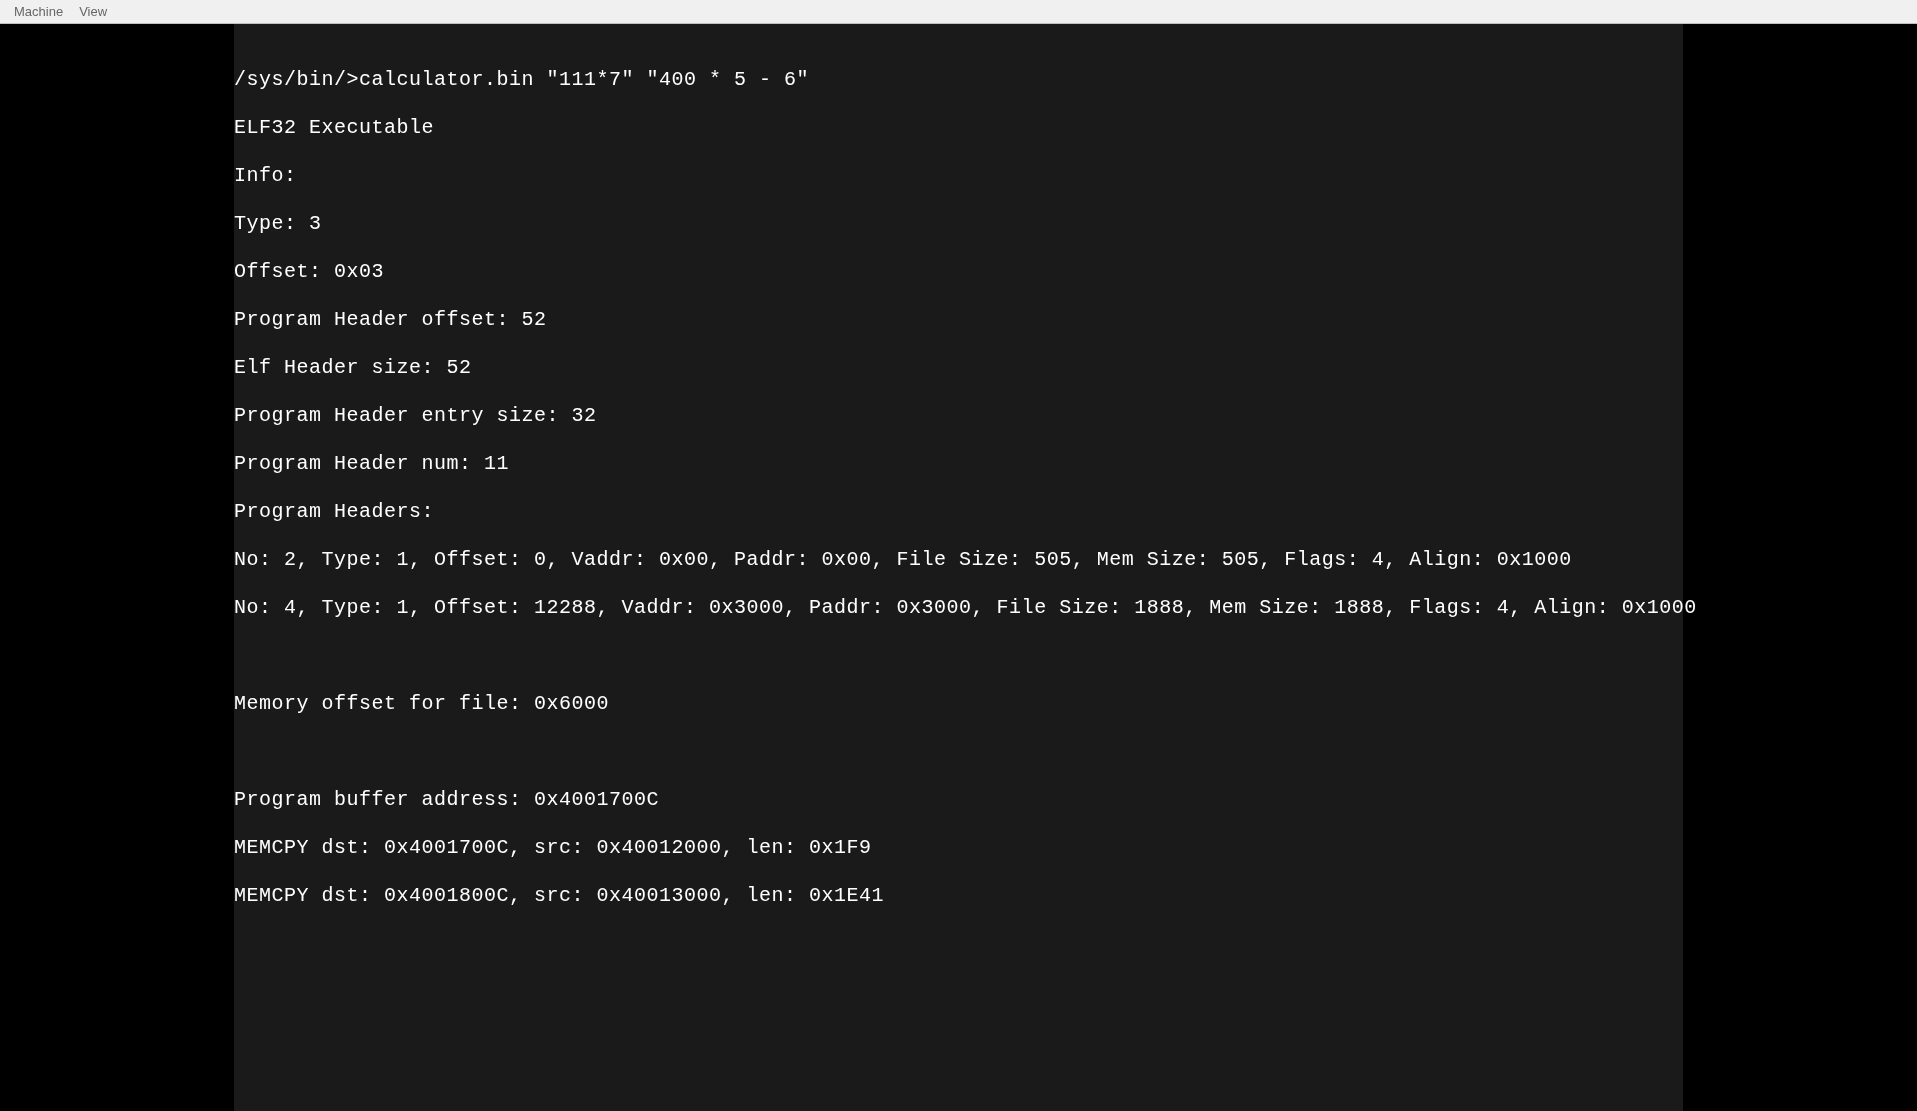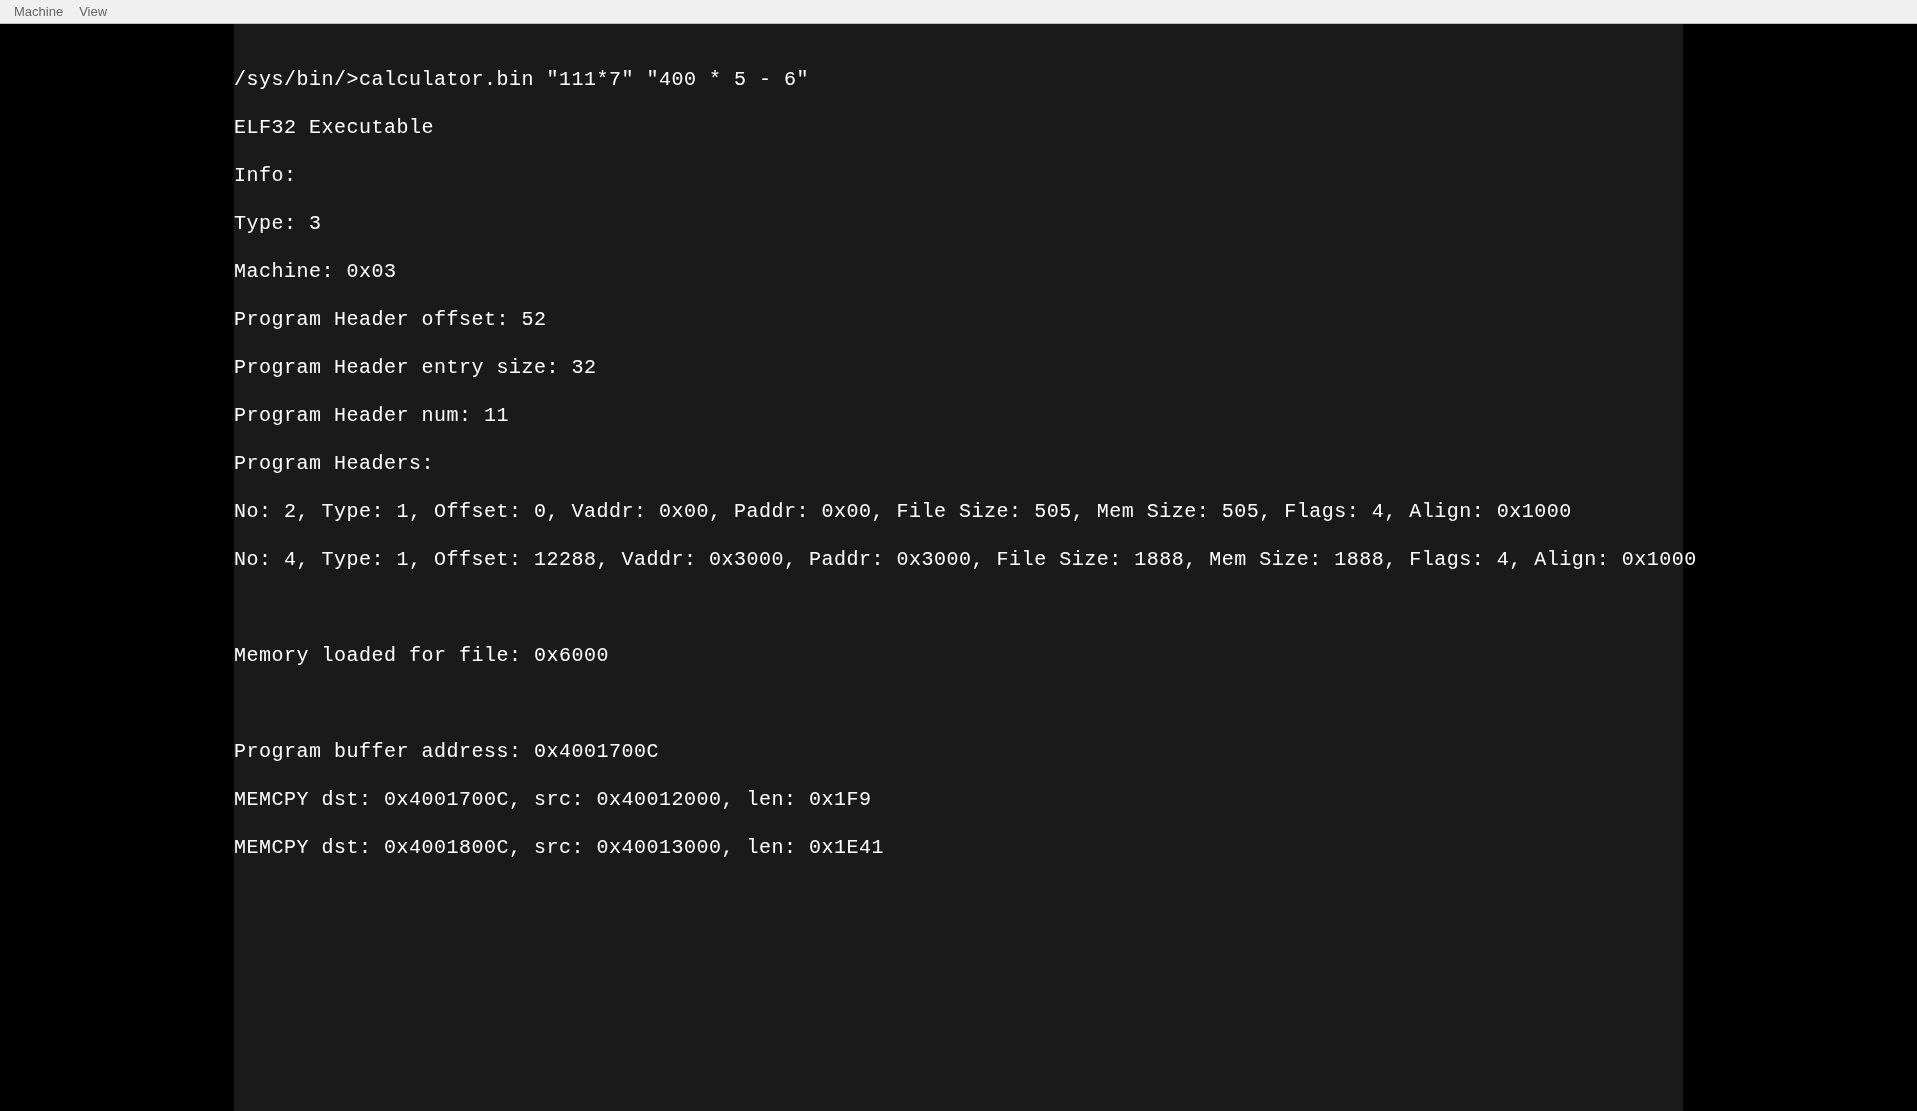--- a/index.html
+++ b/index.html
@@ -54,29 +54,30 @@
   <div class="menubar-item">Machine</div>
   <div class="menubar-item">View</div>
 </div>
 
 <div class="terminal-wrap">
   <div class="terminal">
 <div class="term-line"><span>/sys/bin/&gt;</span><span>calculator.bin "111*7" "400 * 5 - 6"</span></div>
 <div class="term-line">ELF32 Executable</div>
 <div class="term-line">Info:</div>
 <div class="term-line">Type: 3</div>
-<div class="term-line">Machine: 0x03</div>
+<div class="term-line">Offset: 0x03</div>
 <div class="term-line">Program Header offset: 52</div>
+<div class="term-line">Elf Header size: 52</div>
 <div class="term-line">Program Header entry size: 32</div>
 <div class="term-line">Program Header num: 11</div>
 <div class="term-line">Program Headers:</div>
 <div class="term-line">No: 2, Type: 1, Offset: 0, Vaddr: 0x00, Paddr: 0x00, File Size: 505, Mem Size: 505, Flags: 4, Align: 0x1000</div>
 <div class="term-line">No: 4, Type: 1, Offset: 12288, Vaddr: 0x3000, Paddr: 0x3000, File Size: 1888, Mem Size: 1888, Flags: 4, Align: 0x1000</div>
 <div class="term-line"></div>
-<div class="term-line">Memory loaded for file: 0x6000</div>
+<div class="term-line">Memory offset for file: 0x6000</div>
 <div class="term-line"></div>
 <div class="term-line">Program buffer address: 0x4001700C</div>
 <div class="term-line">MEMCPY dst: 0x4001700C, src: 0x40012000, len: 0x1F9</div>
 <div class="term-line">MEMCPY dst: 0x4001800C, src: 0x40013000, len: 0x1E41</div>
 
 
 
 
 
 

